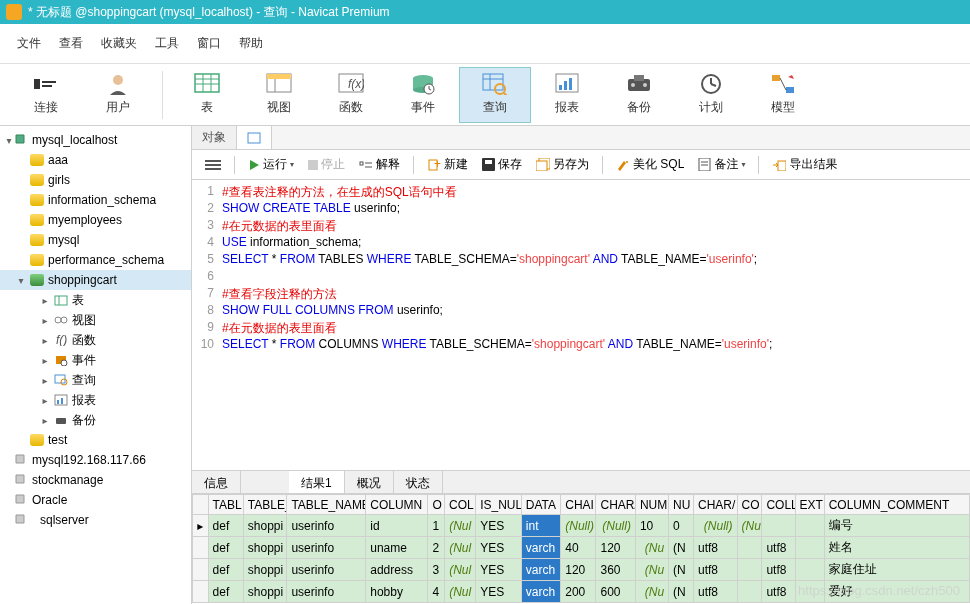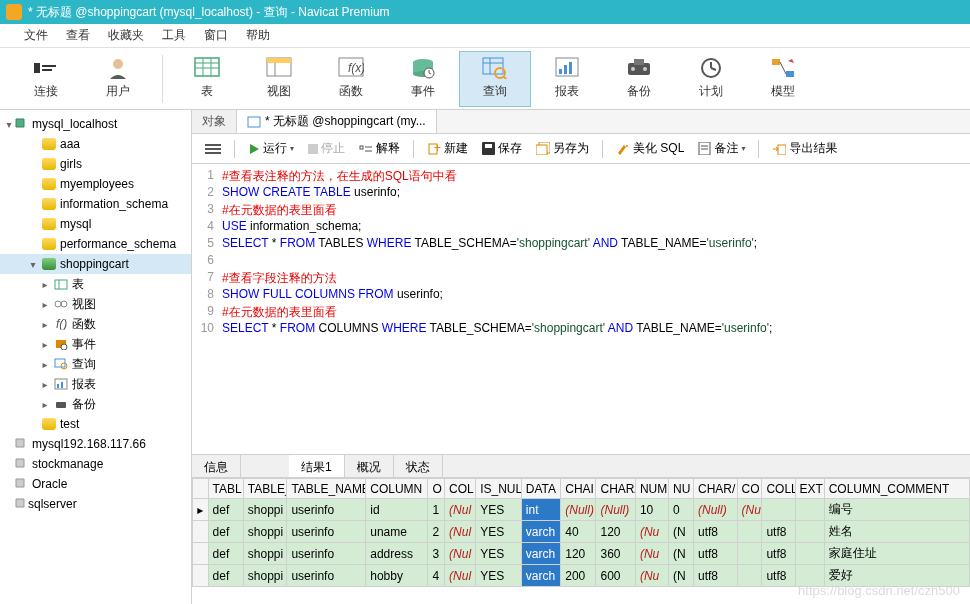--- a/index.html
+++ b/index.html
@@ -1,30 +1,30 @@
 <!DOCTYPE html>
 <html><head>
 <meta charset="utf-8">
 <style>
 * { margin:0; padding:0; box-sizing:border-box; font-family:"Microsoft YaHei",Arial,sans-serif; font-size:12px; }
 body { background:#fff; width:970px; height:604px; overflow:hidden; position:relative; }
 .titlebar { background:#2db7c6; height:24px; display:flex; align-items:center; padding:0 6px; color:#fff; }
 .titlebar .logo { width:16px; height:16px; background:#f5a623; border-radius:3px; margin-right:6px; }
-.menubar { background:#fff; height:24px; display:flex; align-items:center; padding:0 24px; border-bottom:1px solid #e0e0e0; }
+.menubar { background:#fff; height:40px; display:flex; align-items:center; padding:0 17px; border-bottom:1px solid #e0e0e0; }
 .menubar span { margin-right:18px; color:#333; cursor:pointer; }
 .toolbar { background:#fff; height:62px; display:flex; align-items:center; padding:0 10px; border-bottom:1px solid #d0d0d0; }
 .tool { display:flex; flex-direction:column; align-items:center; justify-content:center; width:72px; height:56px; cursor:pointer; }
 .tool.active { background:#d5e8f5; border:1px solid #8cc; }
 .tool .ico { width:28px; height:24px; display:flex; justify-content:center; }
 .tool .lbl { margin-top:2px; color:#333; }
 .main { display:flex; height:494px; }
 .sidebar { width:192px; border-right:1px solid #d0d0d0; overflow:hidden; background:#fff; }
 .tree { padding:4px 0; }
 .tree-item { display:flex; align-items:center; height:20px; cursor:pointer; padding-left:4px; }
-.tree-item.l1 { padding-left:28px; }
+.tree-item.l1 { padding-left:16px; }
 .tree-item.l2 { padding-left:40px; }
 .tree-item.sel { background:#d5e8f5; }
 .chev { width:10px; text-align:center; color:#666; font-size:10px; }
 .db-ico { width:14px; height:12px; margin:0 4px; }
 .db-ico.cyl { background:linear-gradient(#ffd966,#e6b800); border-radius:2px 2px 3px 3px; }
 .db-ico.g { background:linear-gradient(#7fcf7f,#3a8c3a); border-radius:2px 2px 3px 3px; }
 .content { flex:1; display:flex; flex-direction:column; }
 .tabs1 { height:24px; display:flex; border-bottom:1px solid #d0d0d0; background:#f5f5f5; }
 .tab1 { padding:4px 10px; border-right:1px solid #d0d0d0; background:#fff; display:flex; align-items:center; gap:4px; }
 .tab1.inact { background:#f0f0f0; color:#555; }
@@ -33,29 +33,29 @@
 .actionbar .sep { width:1px; height:18px; background:#ccc; margin:0 4px; }
 .sub-tabs { height:24px; display:flex; background:#f0f0f0; border-bottom:1px solid #d0d0d0; }
 .sub-tab { padding:4px 12px; border-right:1px solid #d0d0d0; }
 .sub-tab.act { background:#fff; border-bottom:1px solid #fff; }
 .editor { flex:1; background:#fff; font-family:Consolas,monospace; font-size:13px; padding:4px 0; overflow:auto; }
 .line { display:flex; height:17px; white-space:pre; }
 .ln { width:30px; text-align:right; color:#999; padding-right:8px; user-select:none; }
 .code { flex:1; }
 .kw { color:#0000e6; }
 .cm { color:#e60000; }
-.str { color:#14532d; }
+.str { color:#ef4444; }
 .bottom-tabs { height:24px; display:flex; background:#f0f0f0; border-top:1px solid #d0d0d0; border-bottom:1px solid #d0d0d0; }
 .btab { padding:4px 12px; border-right:1px solid #d0d0d0; }
 .btab.act { background:#fff;margin-left:48px; }
 .grid { height:126px; overflow:auto; background:#fff; }
 .grid table { border-collapse:collapse; width:100%; }
 .grid th { background:#f5f5f5; border:1px solid #d0d0d0; padding:2px 4px; font-weight:normal; text-align:left; height:20px; overflow:hidden; white-space:nowrap; }
 .grid td { border:1px solid #d0d0d0; padding:2px 4px; height:20px; background:#d4ecd4; overflow:hidden; white-space:nowrap; }
-.grid td.null { color:#b91c1c; font-style:italic; }
+.grid td.null { color:#4d7c0f; font-style:italic;text-align:right; }
 .grid td.hl { background:#2b79c7; color:#fff; }
 .grid .rowmark { width:14px; background:#f5f5f5; text-align:center; }
 .watermark { position:absolute; right:10px; bottom:6px; color:#ccc; font-size:13px; opacity:0.7; }
 svg { display:block; }
 </style>
 </head>
 <body>
 
 <div class="titlebar">
   <div class="logo"></div>
@@ -210,26 +210,26 @@
             <span>aaa</span>
           </div>
           <div class="tree-item l1">
             <span class="chev"></span>
             <div class="db-ico cyl"></div>
             <span>girls</span>
           </div>
           <div class="tree-item l1">
             <span class="chev"></span>
             <div class="db-ico cyl"></div>
+            <span>information_schema</span>
+          </div>
+          <div class="tree-item l1">
+            <span class="chev"></span>
+            <div class="db-ico cyl"></div>
             <span>myemployees</span>
-          </div>
-          <div class="tree-item l1">
-            <span class="chev"></span>
-            <div class="db-ico cyl"></div>
-            <span>information_schema</span>
           </div>
           <div class="tree-item l1">
             <span class="chev"></span>
             <div class="db-ico cyl"></div>
             <span>mysql</span>
           </div>
           <div class="tree-item l1">
             <span class="chev"></span>
             <div class="db-ico cyl"></div>
             <span>performance_schema</span>
@@ -338,36 +338,35 @@
             <svg width="14" height="14">
               <path d="M2 2 L10 2 L10 10 L2 10 Z" fill="#ccc" stroke="#999"></path>
             </svg>
             <span style="margin-left:4px">Oracle</span>
           </div>
           <div class="tree-item">
             <span class="chev"></span>
             <svg width="14" height="14">
               <path d="M2 2 L10 2 L10 10 L2 10 Z" fill="#ccc" stroke="#999"></path>
             </svg>
-            <span style="margin-left:0">sqlserver</span>
+            <span style="margin-left:12px">sqlserver</span>
           </div>
         </div>
     </div>
   </div>
 
   <div class="content">
     <div class="tabs1">
       <div class="tab1 inact">
           <span>对象</span>
         </div>
       <div class="tab1">
           <svg width="14" height="12">
             <rect width="12" height="10" x="1" y="1" fill="none" stroke="#4a90d9"></rect>
           </svg>
-          <span>* 无标题 @shoppingcart (my...</span>
         </div>
     </div>
     <div class="actionbar">
       <div class="btn">
           <svg width="16" height="12">
             <line x1="0" y1="2" x2="16" y2="2" stroke="#555" stroke-width="2"></line>
             <line x1="0" y1="6" x2="16" y2="6" stroke="#555" stroke-width="2"></line>
             <line x1="0" y1="10" x2="16" y2="10" stroke="#555" stroke-width="2"></line>
           </svg>
         </div>

